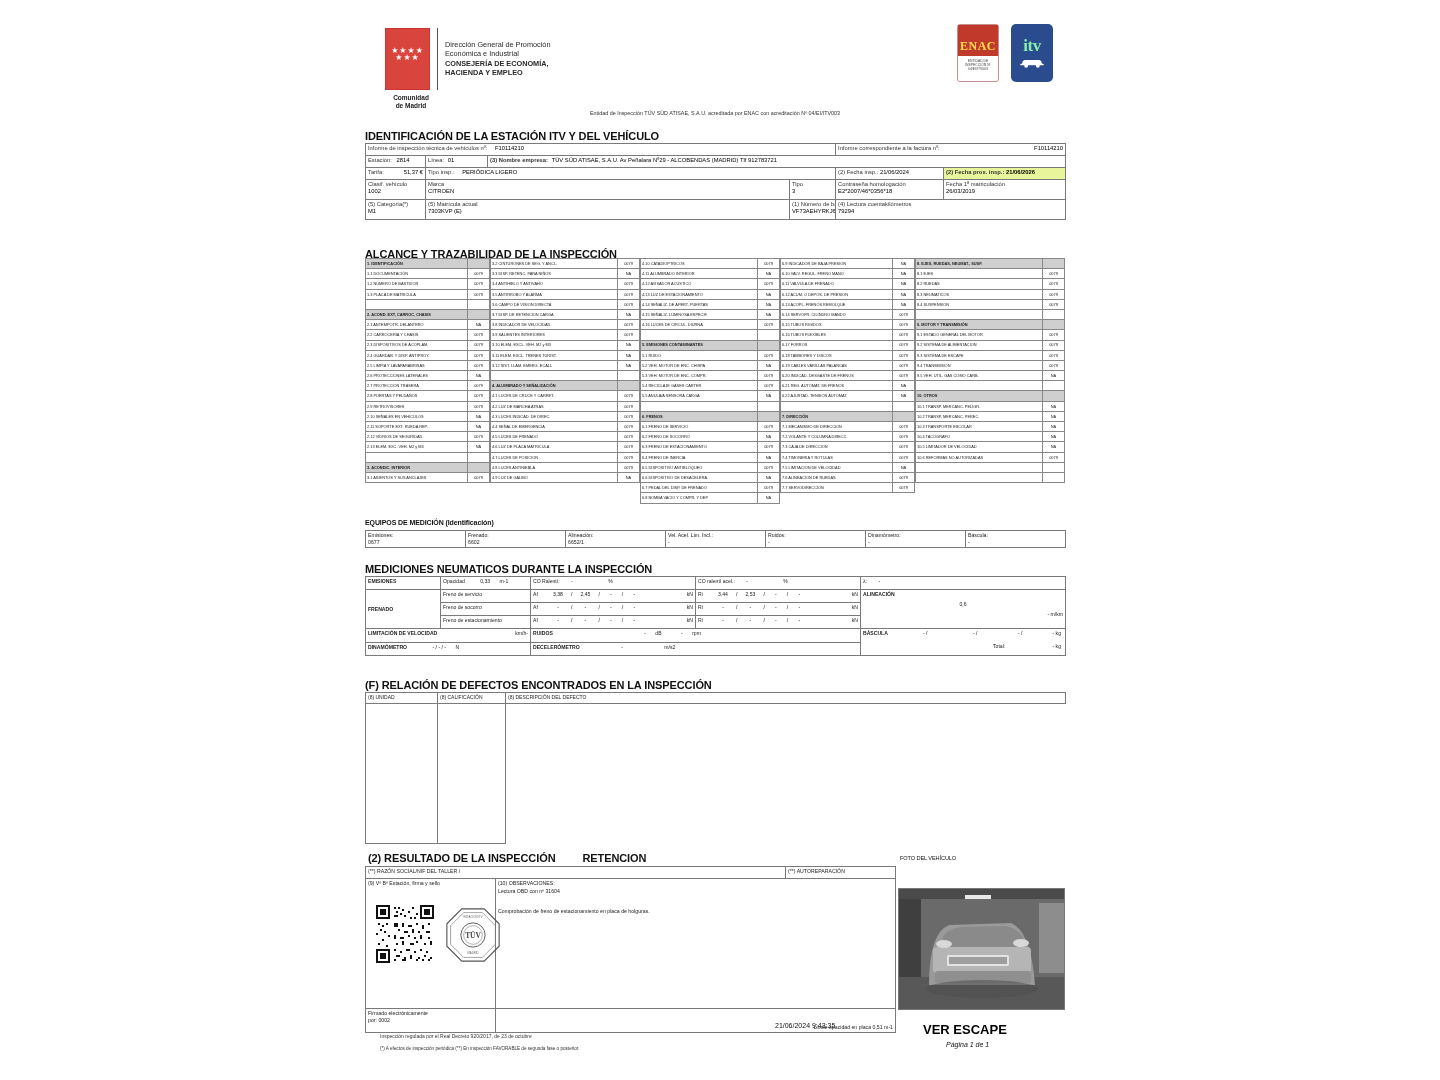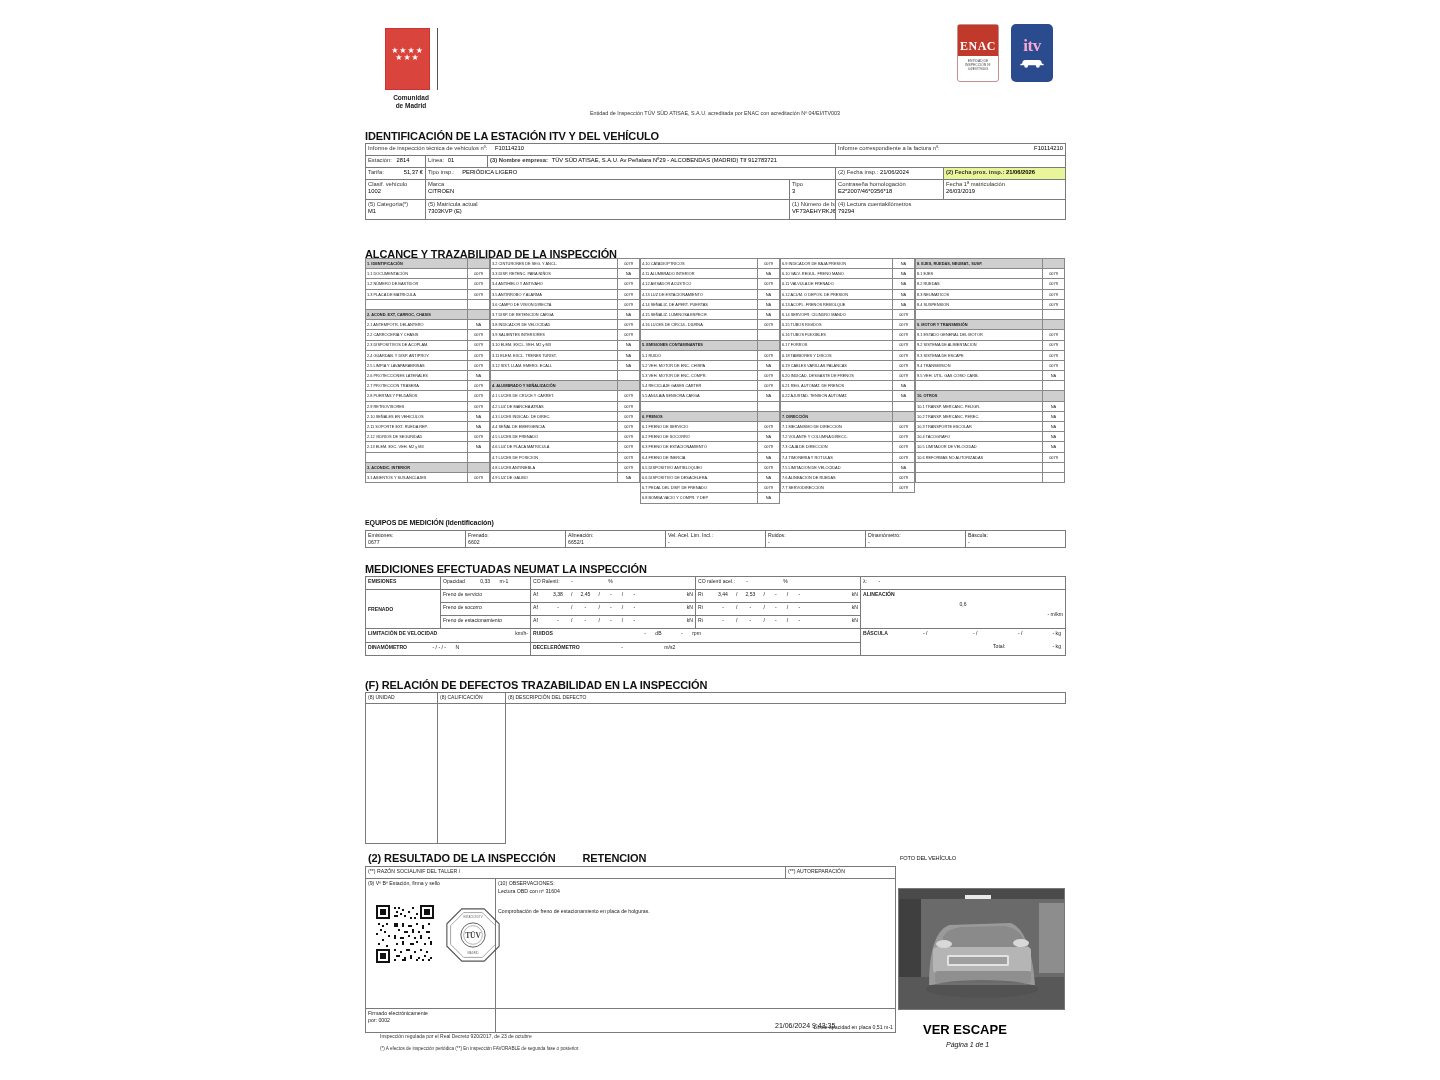--- a/index.html
+++ b/index.html
@@ -27,29 +27,29 @@
 
   .title-box { position:absolute; left:265px; top:26px; width:215px; height:40px;
                background:#b9b9b9; color:#fff; text-align:center;
                display:flex; flex-direction:column; justify-content:center; }
   .title-box div { font-size:10.5px; font-weight:bold; line-height:13px; letter-spacing:.2px;
                    text-shadow:0 0 1px rgba(255,255,255,.6); }
 
   .enac { position:absolute; left:592px; top:10px; width:42px; height:58px;
           border:1.5px solid #c58f8f; border-radius:3px; background:#fff;
           display:flex; flex-direction:column; align-items:center; }
-  .enac-top { width:100%; height:31px; background:#c0392b; color:#ffffff; font-size:12px;
+  .enac-top { width:100%; height:31px; background:#c0392b; color:#fde047; font-size:12px;
               font-weight:bold; display:flex; align-items:flex-end; justify-content:center;
               font-family:"Liberation Serif", serif; letter-spacing:.5px; padding-bottom:2px;}
   .enac-bot { font-size:3.4px; text-align:center; line-height:4.2px; padding:3px 2px; color:#444; }
 
   .itv-logo { position:absolute; left:646px; top:10px; width:42px; height:58px;
               background:#2a4b8d; border-radius:5px; display:flex; flex-direction:column;
               align-items:center; justify-content:center; }
-  .itv-word { color:#f9a8d4; font-size:17px; font-weight:bold; font-family:"Liberation Serif", serif;
+  .itv-word { color:#86efac; font-size:17px; font-weight:bold; font-family:"Liberation Serif", serif;
               line-height:17px; letter-spacing:-.5px; }
   .itv-car { width:26px; height:13px; margin-top:2px; }
 
   .accred { position:absolute; left:0; top:96px; width:700px; text-align:center;
             font-size:5.4px; color:#333; }
 
   
   .sect-title { position:absolute; font-size:11px; font-weight:bold; color:#111; letter-spacing:-.1px; }
   .tbl { position:absolute; border-collapse:collapse; table-layout:fixed; }
   .tbl td { border:.6px solid #7a7a7a; padding:1px 2px; font-size:5.6px; color:#222;
@@ -102,20 +102,26 @@
 <div class="page">
 
   <div class="header">
 
     <div class="hdr-logo">
       <div class="cm-flag">
         <div class="cm-stars">★★★★<br>★★★</div>
         <div class="cm-label">Comunidad<br>de Madrid</div>
       </div>
       <div class="cm-divider"></div>
+      <div class="cm-text">
+        <div>Dirección General de Promoción</div>
+        <div>Económica e Industrial</div>
+        <div class="b">CONSEJERÍA DE ECONOMÍA,</div>
+        <div class="b">HACIENDA Y EMPLEO</div>
+      </div>
     </div>
 
 
     <div class="enac">
       <div class="enac-top">ENAC</div>
       <div class="enac-bot">ENTIDAD DE INSPECCIÓN
 Nº 04/EI/ITV003</div>
     </div>
 
     <div class="itv-logo">
@@ -754,21 +760,21 @@
             <div>-</div>
           </td>
           <td style="width: 100px;">
             <div>Báscula:</div>
             <div>-</div>
           </td>
         </tr>
       </tbody>
     </table>
 
-  <div class="sect-title" style="left:365px; top:563px;">MEDICIONES EFECTUADAS NEUMAT LA INSPECCIÓN</div>
+  <div class="sect-title" style="left:365px; top:563px;">MEDICIONES NEUMATICOS DURANTE LA INSPECCIÓN</div>
 
   <table class="tbl" id="meas-table">
     <colgroup>
         <col style="width:75px">
         <col style="width:90px">
         <col style="width:165px">
         <col style="width:165px">
         <col style="width:100px">
         <col style="width:105px">
       </colgroup>
@@ -853,21 +859,21 @@
       </td>
       <td colspan="2">
         <span class="bold">DECELERÓMETRO</span>
         <span style="margin-left:40px">-</span>
         <span style="margin-left:40px">m/s2</span>
       </td>
     </tr>
   </tbody>
     </table>
 
-  <div class="sect-title" style="left:365px; top:679px;">(F) RELACIÓN DE DEFECTOS TRAZABILIDAD EN LA INSPECCIÓN</div>
+  <div class="sect-title" style="left:365px; top:679px;">(F) RELACIÓN DE DEFECTOS ENCONTRADOS EN LA INSPECCIÓN</div>
 
   <table class="tbl" id="defect-table">
     <colgroup>
         <col style="width:72px">
         <col style="width:68px">
         <col style="width:560px">
       </colgroup>
     <tbody>
         <tr>
       <td style="height:11px">(8) UNIDAD</td>

